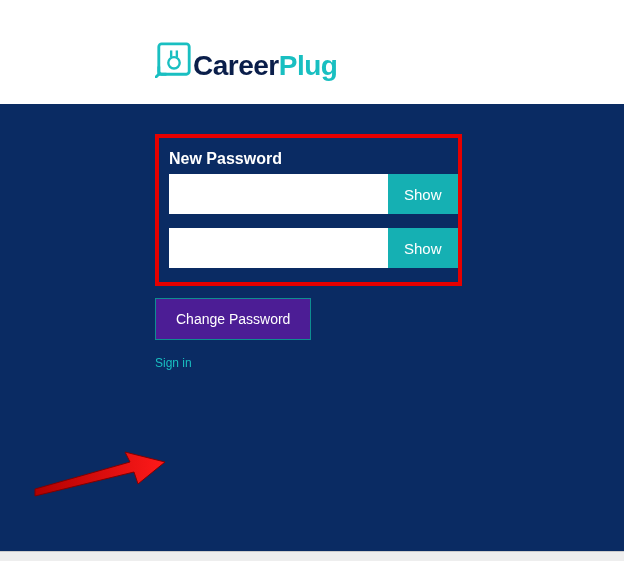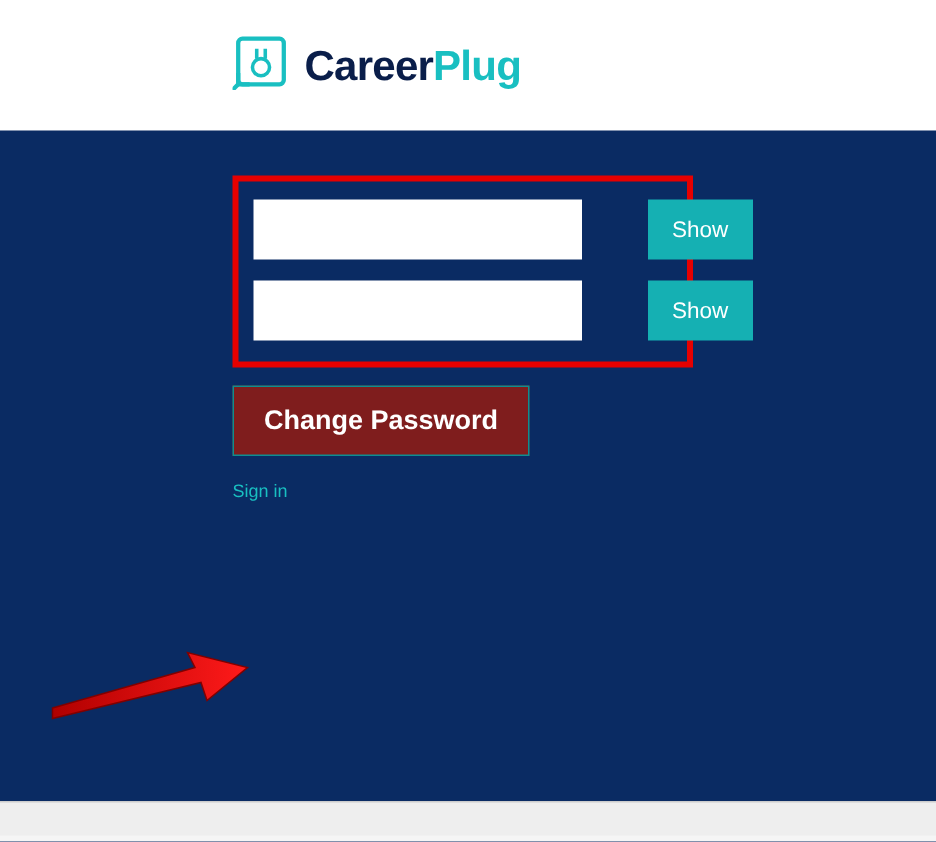--- a/index.html
+++ b/index.html
@@ -15,22 +15,22 @@
       position: relative;
     }
     .header-logo-area {
       background: #ffffff;
       padding: 22px 0 22px 155px;
       display: flex;
       align-items: center;
     }
     .logo-wrap {
       display: flex;
-      align-items: center;
-      gap: 10px;
+      align-items: flex-end;
+      margin-top: 18px;
     }
     .logo-icon {
       width: 38px;
       height: 38px;
     }
     .logo-text {
       font-size: 28px;
       font-weight: 700;
       color: #0a1e4a;
       letter-spacing: -0.5px;
@@ -61,21 +61,20 @@
     .field-label {
       color: #ffffff;
       font-size: 16px;
       font-weight: 700;
       margin-bottom: 6px;
     }
     .input-row {
       display: flex;
       height: 40px;
       margin-bottom: 14px;
-      gap: 44px;
     }
     .input-row:last-child {
       margin-bottom: 0;
     }
     .password-input {
       flex: 1;
       border: none;
       background: #ffffff;
       padding: 8px 10px;
       font-size: 15px;
@@ -84,30 +83,29 @@
     .show-btn {
       background: #15b0b3;
       color: #ffffff;
       border: none;
       padding: 0 16px;
       font-size: 15px;
       cursor: pointer;
       font-family: inherit;
     }
     .submit-btn {
-      background: #7f1d1d;
+      background: #4c1d95;
       color: #ffffff;
       border: 1px solid #0e8e90;
       padding: 12px 20px;
-      font-size: 18px;
+      font-size: 14px;
       cursor: pointer;
       font-family: inherit;
       margin-bottom: 16px;
       display: inline-block;
-      font-weight: bold;
     }
     .signin-link {
       display: block;
       color: #19bfc1;
       font-size: 12px;
       text-decoration: none;
       cursor: pointer;
     }
     .arrow-svg {
       position: absolute;
@@ -140,20 +138,21 @@
     </span>
     <span class="logo-text">
       <span>Career</span><span class="plug">Plug</span>
     </span>
   </div>
 </div>
 
 <div class="hero">
 
   <div class="form-highlight">
+    <div class="field-label">New Password</div>
     <div class="input-row">
       <input type="password" class="password-input" value="" style="">
       <button class="show-btn">Show</button>
     </div>
 
     <div class="input-row">
       <input type="password" class="password-input" value="" style="">
       <button class="show-btn">Show</button>
     </div>
   </div>

